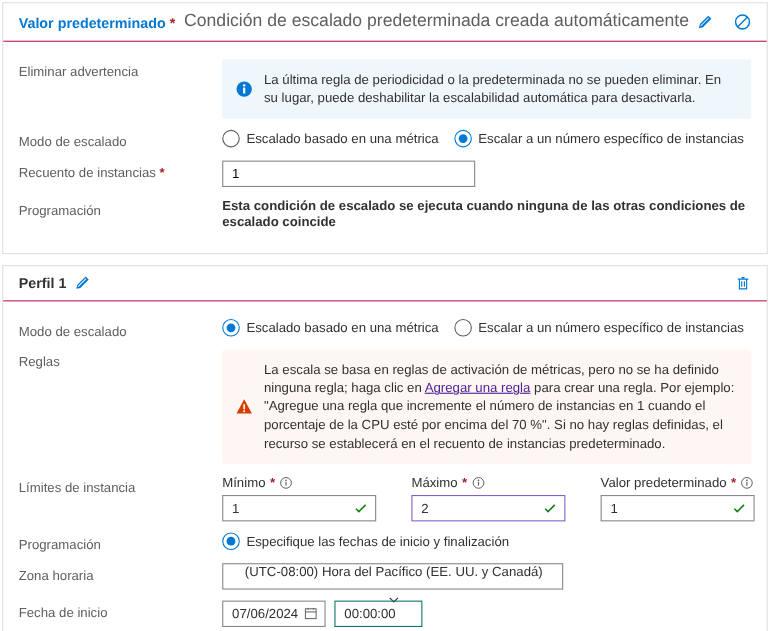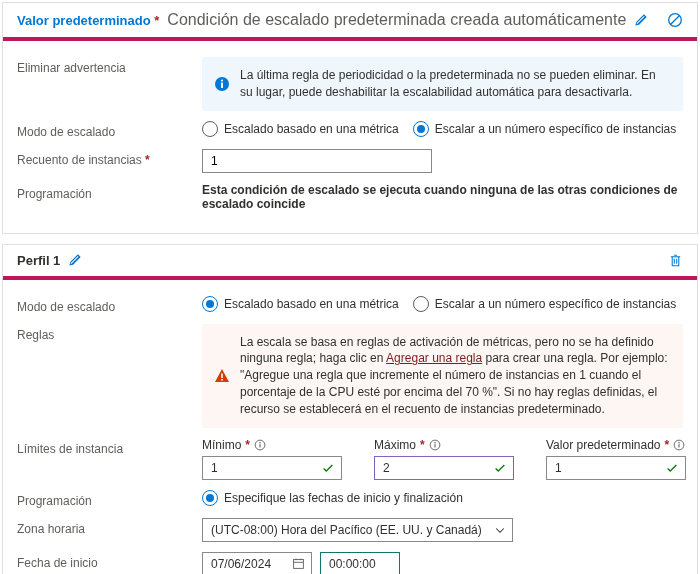--- a/index.html
+++ b/index.html
@@ -12,21 +12,21 @@
     padding: 0 2px;
   }
   .card {
     border: 1px solid #e1dfdd;
     margin: 2px 0 10px 0;
   }
   .card-header {
     display: flex;
     align-items: center;
     padding: 8px 14px;
-    border-bottom: 4px solid #be185d;
+    border-bottom: 1px solid #be185d;
     gap: 8px;
   }
   .card-header .title {
     font-weight: 600;
     font-size: 13px;
   }
   .card-header .title.accent { color: #0078d4; }
   .required { color: #a4262c; font-weight: 600; }
   .sub { color: #605e5c; font-size: 16px; }
   .spacer { flex: 1; }
@@ -117,43 +117,44 @@
     border: 1px solid #8a8886;
     height: 24px;
     display: inline-flex;
     align-items: center;
     padding: 0 6px 0 8px;
     gap: 12px;
     font-size: 12px;
     min-width: 310px;
     justify-content: space-between;
     cursor: pointer;
+    flex-direction: column;
   }
   .date-row { display: flex; gap: 8px; }
   .date-box {
     border: 1px solid #8a8886;
     height: 24px;
     display: inline-flex;
     align-items: center;
     padding: 0 6px 0 8px;
     justify-content: space-between;
     font-size: 12px;
-    width: 110px;
+    width: 94px;
     cursor: text;
   }
   .time-box {
     border: 1px solid #0f766e;
     height: 24px;
     display: inline-flex;
     align-items: center;
     padding: 0 8px;
     font-size: 12px;
     width: 80px;
   }
-  a.link { color: #7f1d1d; text-decoration: underline; cursor: pointer; }
+  a.link { color: #4c1d95; text-decoration: underline; cursor: pointer; }
   svg { display: block; }
 </style>
 </head>
 <body>
 
 <div class="card">
   <div class="card-header">
     <span class="title accent">
       <span>Valor predeterminado</span>
       <span class="required">*</span>

